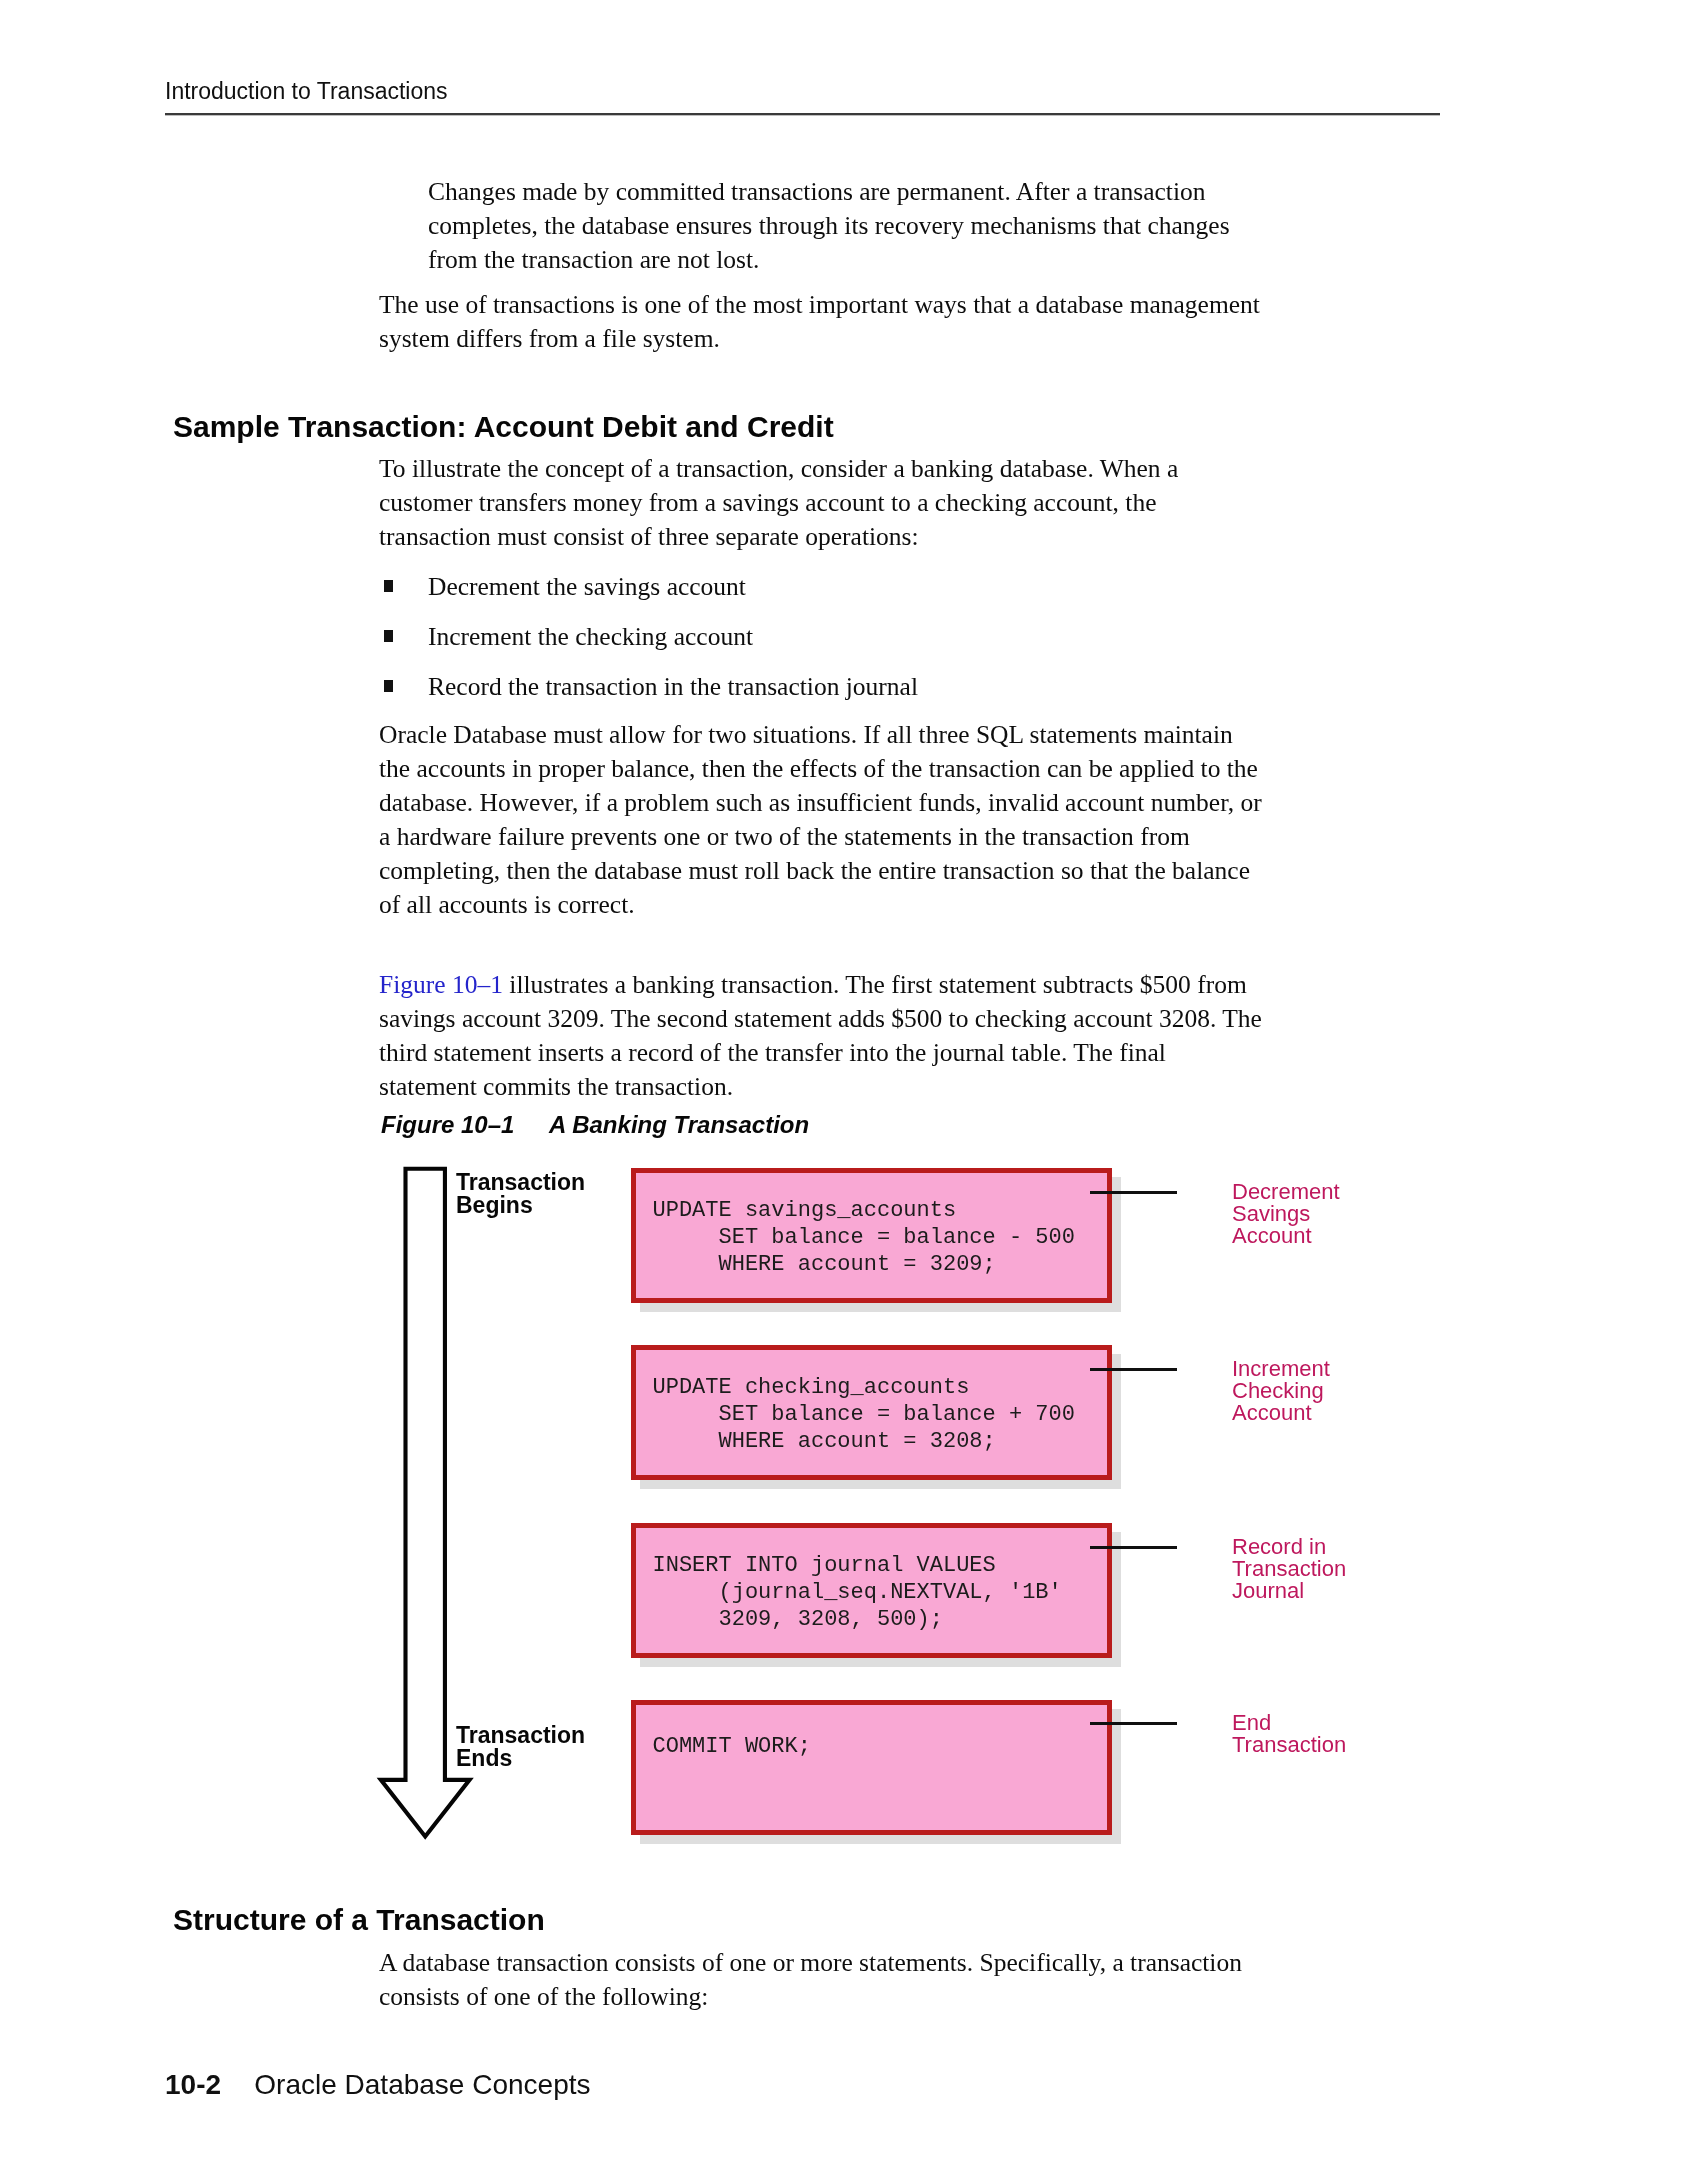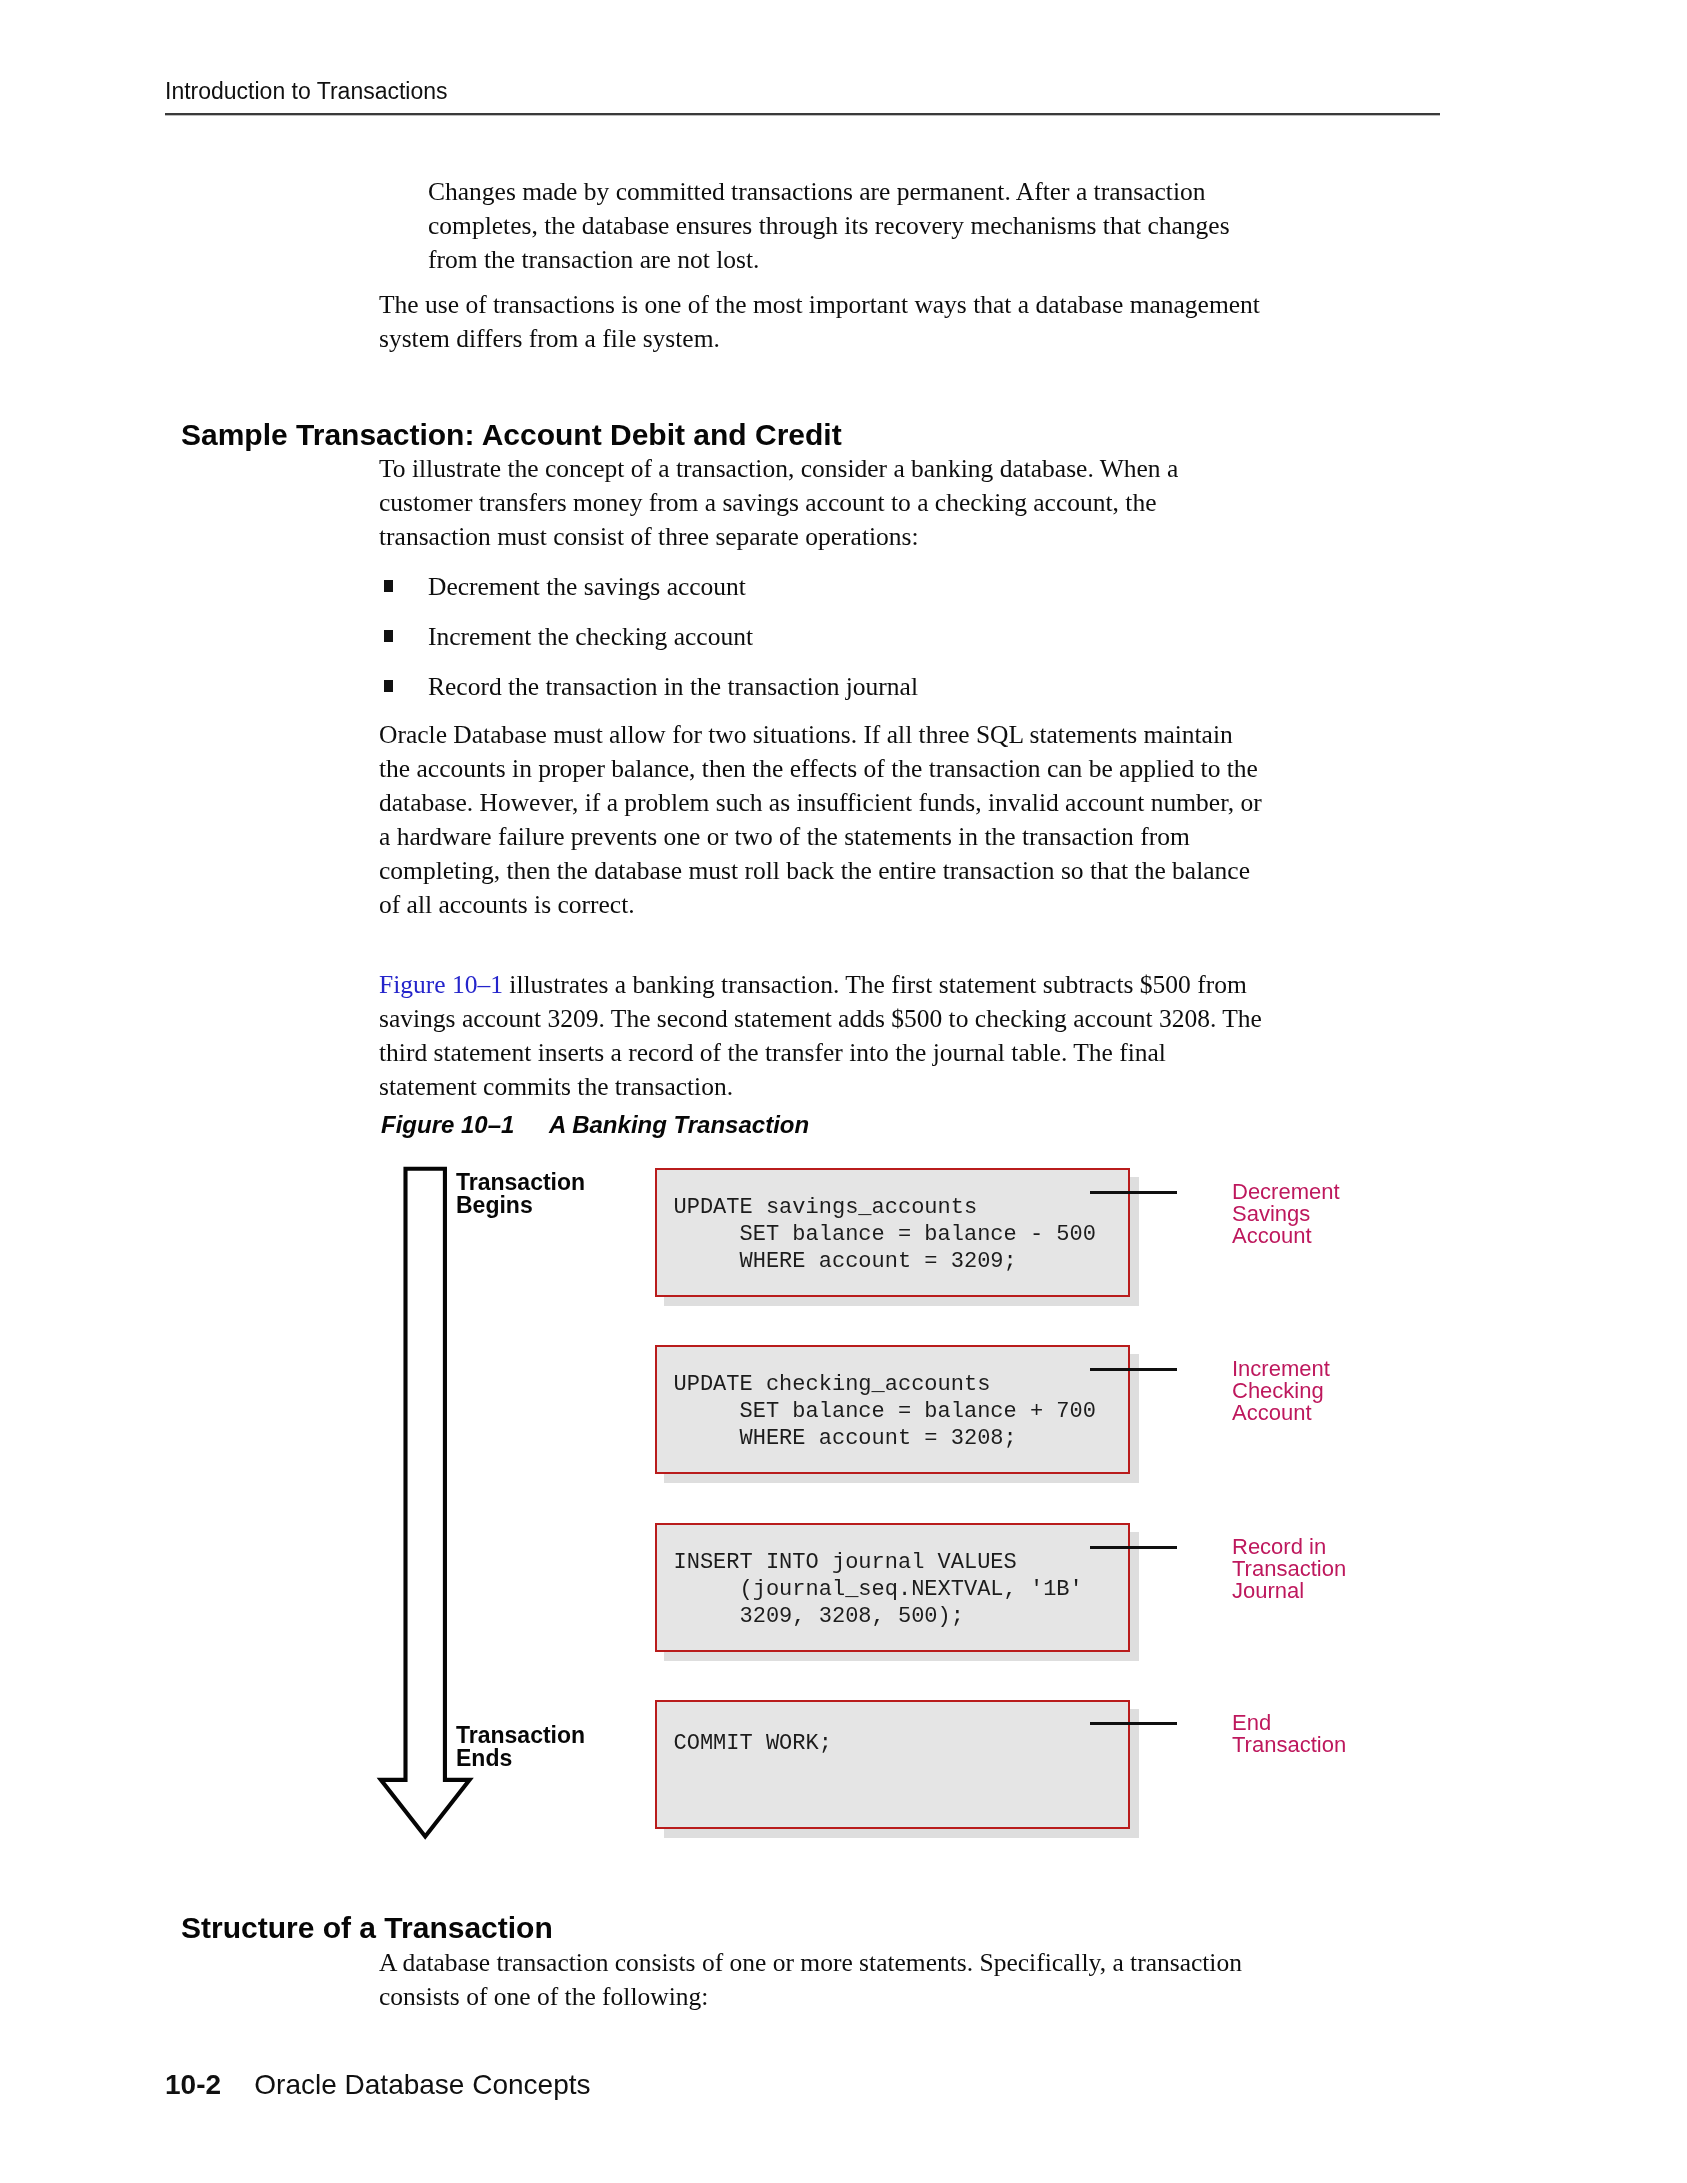--- a/index.html
+++ b/index.html
@@ -9,35 +9,35 @@
   .running-header{position:absolute;left:165px;top:77px;font-family:"Liberation Sans",sans-serif;
         font-size:23px;line-height:28px;color:#101010;}
   .header-rule{position:absolute;left:165px;top:113px;width:1275px;height:1.6px;background:#3a3a3a;
         border-bottom:1.6px solid #bdbdbd;}
   .footer{position:absolute;left:165px;top:2071px;font-family:"Liberation Sans",sans-serif;
         font-size:28px;line-height:28px;color:#101010;}
   .footer .pagenum{font-weight:bold;}
   .footer .booktitle{margin-left:25.5px;}
   
   .para{position:absolute;font-size:25.5px;line-height:34px;white-space:pre-line;color:#0e0e0e;}
-  .h-section{position:absolute;left:165px;margin:16px;font-family:"Liberation Sans",sans-serif;
+  .h-section{position:absolute;left:165px;margin:8px;font-family:"Liberation Sans",sans-serif;
         font-weight:bold;font-size:30px;line-height:33px;color:#070707;}
   .bullet-row{position:absolute;left:384px;display:flex;}
   .bullet-marker{width:9px;height:12.4px;background:#111;margin-top:10px;flex:0 0 auto;}
   .bullet-text{font-size:25.5px;line-height:34px;margin-left:35px;white-space:nowrap;}
   .link{cursor:pointer;}
   
   .fig-caption{position:absolute;left:381px;top:1110px;font-family:"Liberation Sans",sans-serif;
         font-style:italic;font-weight:bold;font-size:24px;line-height:30px;color:#070707;}
   .fig-caption .cap-title{margin-left:28px;}
   .flow-arrow{position:absolute;left:371px;top:1165px;}
   .flow-label{position:absolute;left:456px;font-family:"Liberation Sans",sans-serif;font-weight:bold;
         font-size:23px;line-height:23px;white-space:pre-line;color:#070707;}
-  .sqlbox{position:absolute;left:631px;width:471px;height:125px;background:#e5e5e5;
-        border:2px solid #b91c1c;box-shadow:9px 9px 0 #dedede;margin-left:24px;}
+  .sqlbox{position:absolute;left:631px;width:471px;height:125px;background:#f9a8d4;
+        border:5px solid #b91c1c;box-shadow:9px 9px 0 #dedede;}
   .sqlbox pre{margin:0;padding:24px 0 0 16.5px;font-family:"Liberation Mono",monospace;
         font-size:22px;line-height:27px;color:#1c1c1c;}
   .sqlbox.single pre{padding-top:28px;}
   .conn{position:absolute;left:1090px;width:87px;height:2.5px;background:#101010;}
   .steplabel{position:absolute;left:1193px;font-family:"Liberation Sans",sans-serif;
         font-size:22px;line-height:22px;white-space:pre-line;color:#be185d;margin-left:39px;}
 </style>
 </head>
 <body>
 

